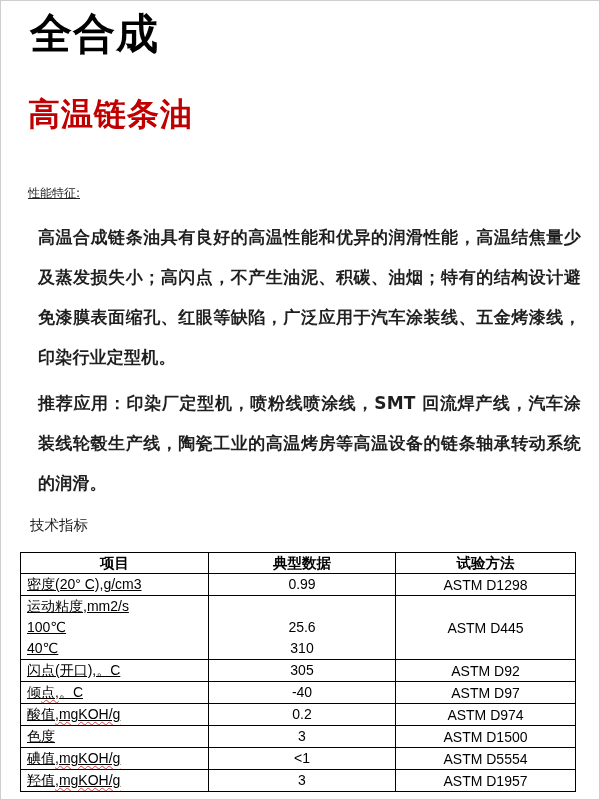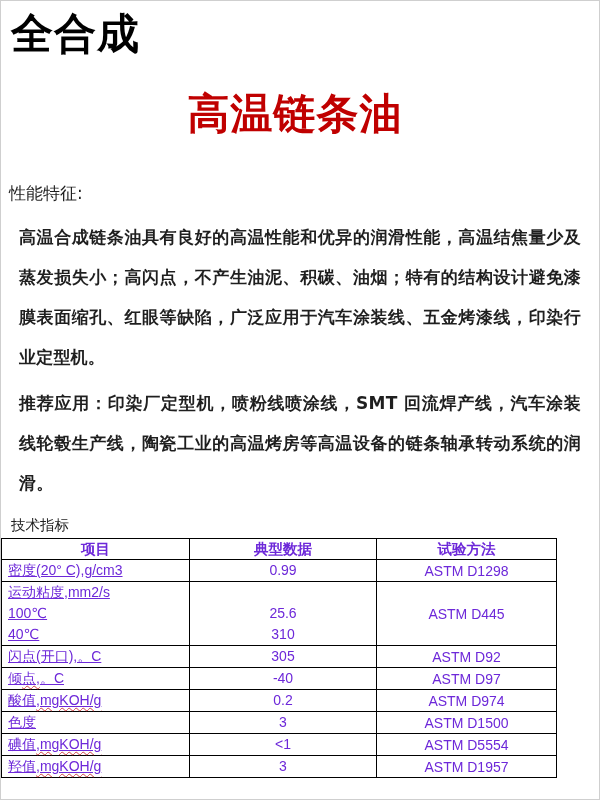--- a/index.html
+++ b/index.html
@@ -12,47 +12,47 @@
     padding: 0;
     background: #ffffff;
   }
   .page {
     position: relative;
     width: 600px;
     height: 800px;
     box-sizing: border-box;
     background: #ffffff;
     border: 1px solid #cfcfcf;
-    padding: 6px 18px 0 6px;
+    padding: 6px 18px 0 25px;
     font-family: "DejaVu Sans", "Liberation Sans", sans-serif;
     color: var(--ink);
     overflow: hidden;
   }
   .title-black {
     margin: 2px 0 0 4px;
     font-size: 42px;
     line-height: 50px;
     font-weight: 700;
     color: #000000;
     letter-spacing: 1px;
   }
   .title-red {
     margin: 30px 0 0 2px;
-    font-size: 42px;
+    font-size: 32px;
     line-height: 50px;
     font-weight: 700;
     color: var(--accent);
     letter-spacing: 1px;
-    text-align: center;
   }
   .sec-head {
     margin: 42px 0 0 2px;
-    font-size: 17px;
+    font-size: 12px;
     line-height: 24px;
     font-weight: 400;
+    text-decoration: underline;
   }
   .body-para {
     margin: 12px 0 0 12px;
     font-size: 17px;
     line-height: 40px;
     font-weight: 700;
     text-align: justify;
     letter-spacing: 0.2px;
   }
   .body-para.second {
@@ -61,24 +61,24 @@
   .tbl-label {
     margin: 12px 0 0 4px;
     font-size: 14.5px;
     line-height: 20px;
     font-weight: 400;
   }
   table.spec {
     border-collapse: collapse;
     table-layout: fixed;
     width: 552px;
-    margin: 3px 0 0 -6px;
+    margin: 17px 0 0 -6px;
     font-size: 14px;
     font-family: "Liberation Sans", "DejaVu Sans", sans-serif;
-    color: #6d28d9;
+    color: #000000;
   }
   table.spec th, table.spec td {
     border: 1px solid #000000;
     padding: 0;
   }
   table.spec {
     border: 1.5px solid #000000;
   }
   th.h-item { width: 187px; }
   th.h-val  { width: 186px; }

